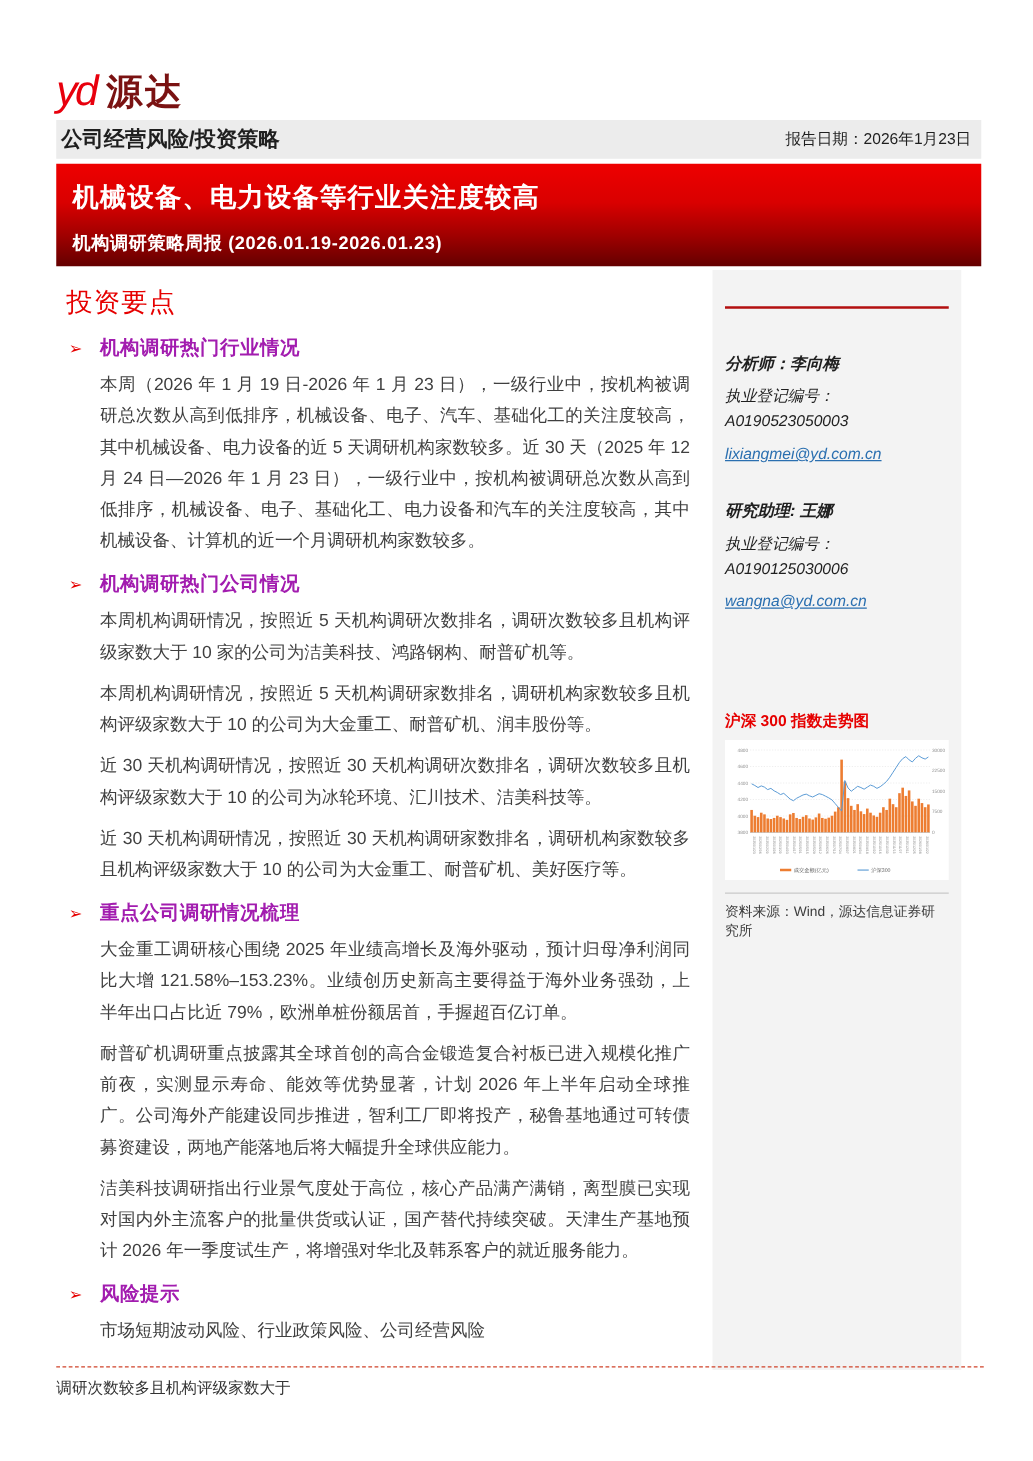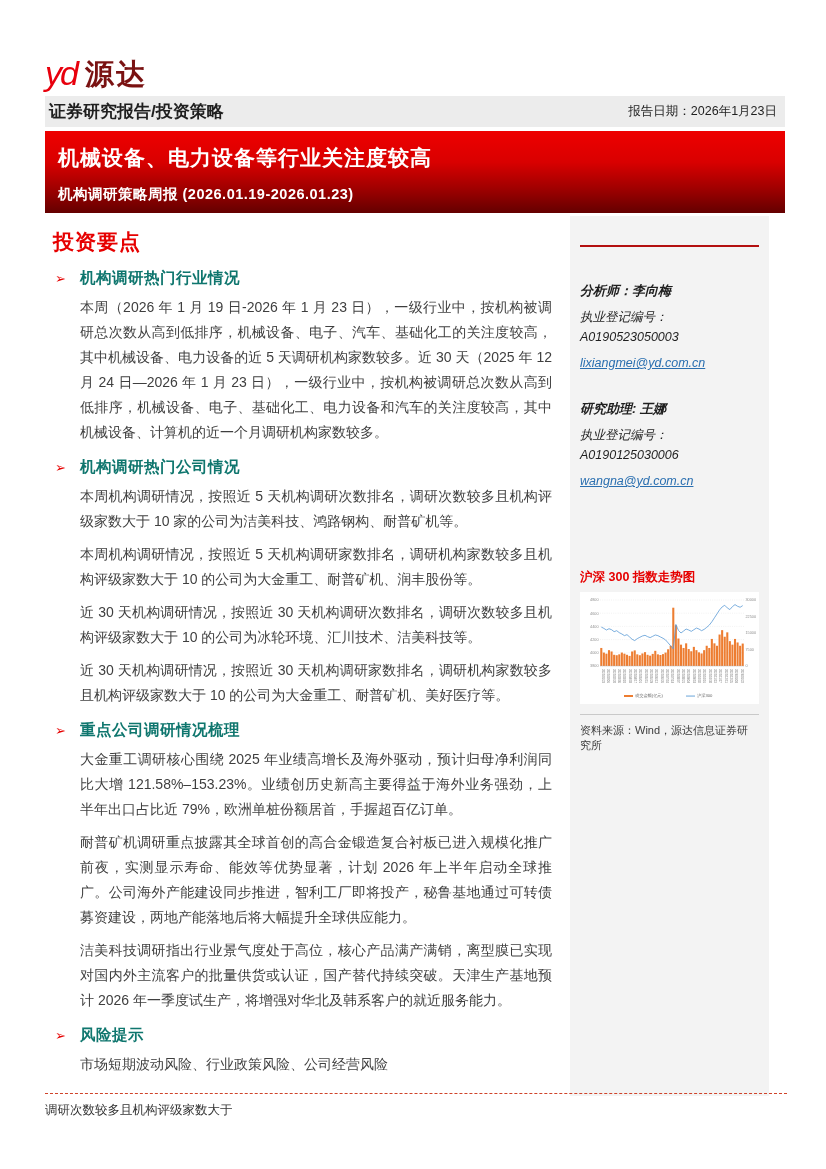--- a/index.html
+++ b/index.html
@@ -27,24 +27,24 @@
   .banner {
     margin:4px 41px 0 45px; height:82px;
     background:linear-gradient(180deg,#ee0000 0%,#d90000 38%,#a00000 70%,#640000 100%);
     color:#ffffff; padding:13px 27px 0 13px;
   }
   .banner-title { font-size:21px; font-weight:800; letter-spacing:1px; }
   .banner-subtitle { font-size:14.5px; font-weight:800; margin-top:13px; letter-spacing:0.5px; }
   
   .content { display:flex; margin:3px 41px 0 45px; align-items:flex-start; }
   .left-col { width:525px; padding-right:18px; }
-  .invest-heading { font-size:21px; font-weight:700; color:#e60000; margin:12px 0 2px 8px; letter-spacing:1px; }
+  .invest-heading { font-size:21px; font-weight:400; color:#e60000; margin:12px 0 2px 8px; letter-spacing:1px; }
   .sec-head { display:flex; align-items:baseline; margin:12px 0 6px 10px; }
   .arrow { color:#e60000; font-size:13px; margin-right:14px; flex:0 0 auto; }
-  .sec-title { color:#0f766e; font-size:15.5px; font-weight:700; letter-spacing:0.5px; }
+  .sec-title { color:#a21caf; font-size:15.5px; font-weight:700; letter-spacing:0.5px; }
   .left-col p.body {
     margin:0 0 8px 35px; font-size:14px; line-height:25px;
     color:#3f3f3f; text-align:justify;
   }
   
   .sidebar { width:199px; background:#f3f3f3; height:880px; padding:0 10px; position:relative; }
   .sidebar-rule { border-top:2px solid #b30f0f; margin-top:29px; }
   .analyst { margin-top:34px;font-style:italic; }
   .analyst.second { margin-top:26px; }
   .analyst p { font-size:12.5px; line-height:20px; margin-bottom:6px; color:#1f1f1f; }
@@ -66,21 +66,21 @@
 <body>
 
 <div class="page">
 
   <div class="logo-row">
     <span class="logo-mark">yd</span>
     <span class="logo-cn">源达</span>
   </div>
 
   <div class="meta-band">
-    <span class="doc-type">证券研究报告/投资策略</span>
+    <span class="doc-type">公司经营风险/投资策略</span>
     <span class="report-date">报告日期：2026年1月23日</span>
   </div>
 
   <div class="banner">
     <div class="banner-title">机械设备、电力设备等行业关注度较高</div>
     <div class="banner-subtitle">机构调研策略周报 (2026.01.19-2026.01.23)</div>
   </div>
 
   <div class="content">
 

